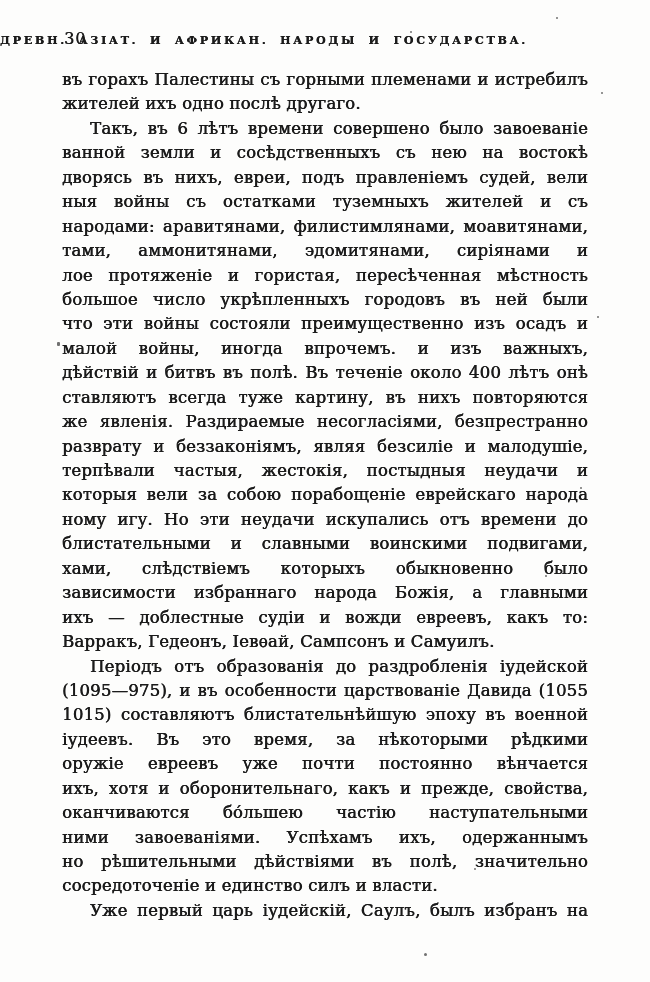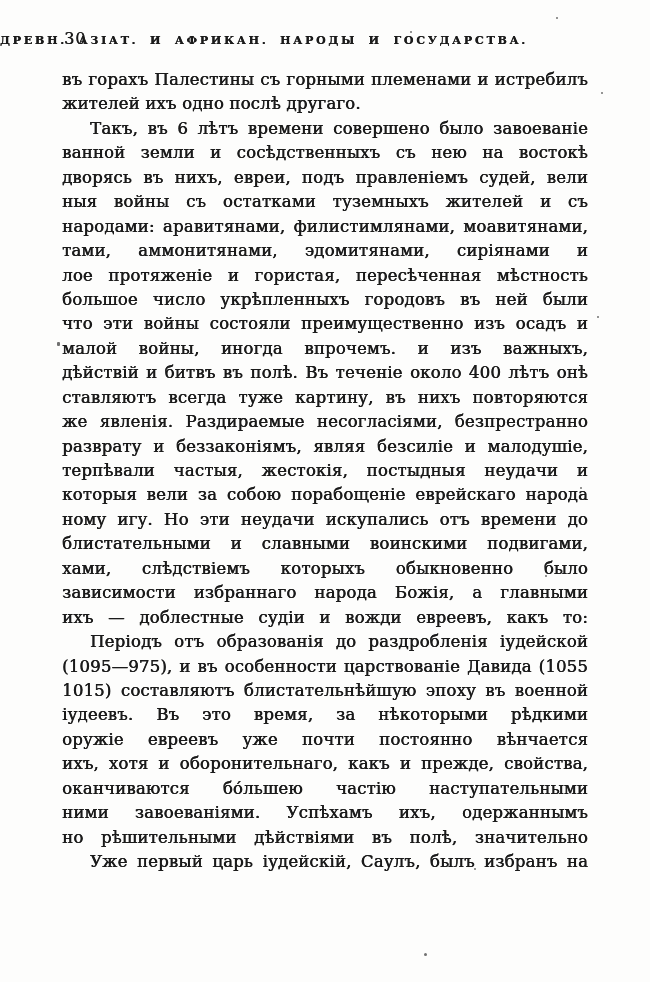--- a/index.html
+++ b/index.html
@@ -98,29 +98,31 @@
       <div class="line">ставляютъ всегда туже картину, въ нихъ повторяются всегда тѣ-</div>
       <div class="line">же явленія. Раздираемые несогласіями, безпрестранно предаваясь</div>
       <div class="line">разврату и беззаконіямъ, являя безсиліе и малодушіе, евреи пре-</div>
       <div class="line">терпѣвали частыя, жестокія, постыдныя неудачи и пораженія,</div>
       <div class="line">которыя вели за собою порабощеніе еврейскаго народа иноплемен-</div>
       <div class="line">ному игу. Но эти неудачи искупались отъ времени до времени</div>
       <div class="line">блистательными и славными воинскими подвигами, побѣдами и успѣ-</div>
       <div class="line">хами, слѣдствіемъ которыхъ обыкновенно было возстановленіе не-</div>
       <div class="line">зависимости избраннаго народа Божія, а главными виновниками</div>
       <div class="line">ихъ — доблестные судіи и вожди евреевъ, какъ то: Гоѳоніилъ,</div>
+      <div class="line last">Варракъ, Гедеонъ, Іевѳай, Сампсонъ и Самуилъ.</div>
       <div class="line indent">Періодъ отъ образованія до раздробленія іудейской монархіи</div>
       <div class="line">(1095—975), и въ особенности царствованіе Давида (1055—</div>
       <div class="line">1015) составляютъ блистательнѣйшую эпоху въ военной исторіи</div>
       <div class="line">іудеевъ. Въ это время, за нѣкоторыми рѣдкими исключеніями,</div>
       <div class="line">оружіе евреевъ уже почти постоянно вѣнчается успѣхомъ, и войны</div>
       <div class="line">ихъ, хотя и оборонительнаго, какъ и прежде, свойства, однако-же</div>
       <div class="line">оканчиваются бо́льшею частію наступательными дѣйствіями и внѣш-</div>
       <div class="line">ними завоеваніями. Успѣхамъ ихъ, одержаннымъ преимуществен-</div>
       <div class="line">но рѣшительными дѣйствіями въ полѣ, значительно способствовали</div>
+      <div class="line last">сосредоточеніе и единство силъ и власти.</div>
       <div class="line indent">Уже первый царь іудейскій, Саулъ, былъ избранъ на царство</div>
     </div>
 
   <span class="speck s1"></span>
   <span class="speck s2"></span>
   <span class="speck s3"></span>
   <span class="speck s4"></span>
   <span class="speck s5"></span>
   <span class="speck s6"></span>
   <span class="speck s7"></span>

